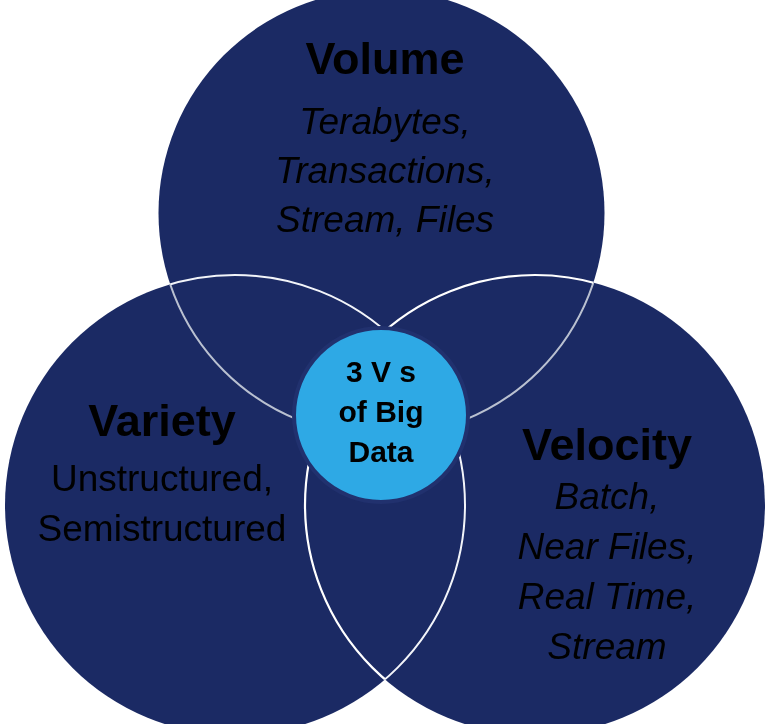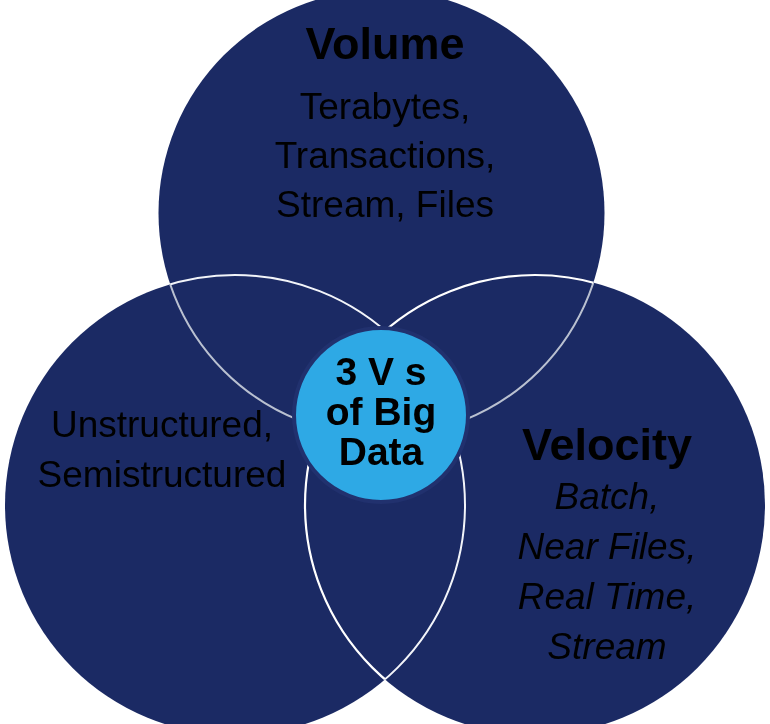--- a/index.html
+++ b/index.html
@@ -30,29 +30,29 @@
   .block .title {
     font-size: 45px;
     line-height: 54px;
     font-weight: 700;
   }
   .block .lines {
     font-size: 37px;
     line-height: 49px;
     font-weight: 400;
   }
-  #volume-block   { left: 385px; top: 17px; }
-  #volume-block .lines { margin-top: 11px; }
+  #volume-block   { left: 385px; top: 32px; }
+  #volume-block .lines { margin-top: 11px; font-style: italic; }
   #variety-block  { left: 162px; top: 394px; }
   #variety-block .lines { margin-top: 6px; line-height: 50px; }
   #velocity-block { left: 607px; top: 390px; margin-top: 28px; }
   #velocity-block .lines { margin-top: 0; line-height: 50px; font-style: italic; }
   #center-block {
     left: 381px; top: 352px;
-    font-size: 39px;
+    font-size: 30px;
     line-height: 40px;
     font-weight: 700;
   }
 </style>
 </head>
 <body>
 
 <div class="stage">
 
   <svg width="770" height="724" viewBox="0 0 770 724">
@@ -91,20 +91,21 @@
   <div class="block" id="volume-block">
     <div class="title">Volume</div>
     <div class="lines">
       <div>Terabytes,</div>
       <div>Transactions,</div>
       <div>Stream, Files</div>
     </div>
   </div>
 
   <div class="block" id="variety-block">
+    <div class="title">Variety</div>
     <div class="lines">
       <div>Unstructured,</div>
       <div>Semistructured</div>
     </div>
   </div>
 
   <div class="block" id="velocity-block">
     <div class="title">Velocity</div>
     <div class="lines">
       <div>Batch,</div>

